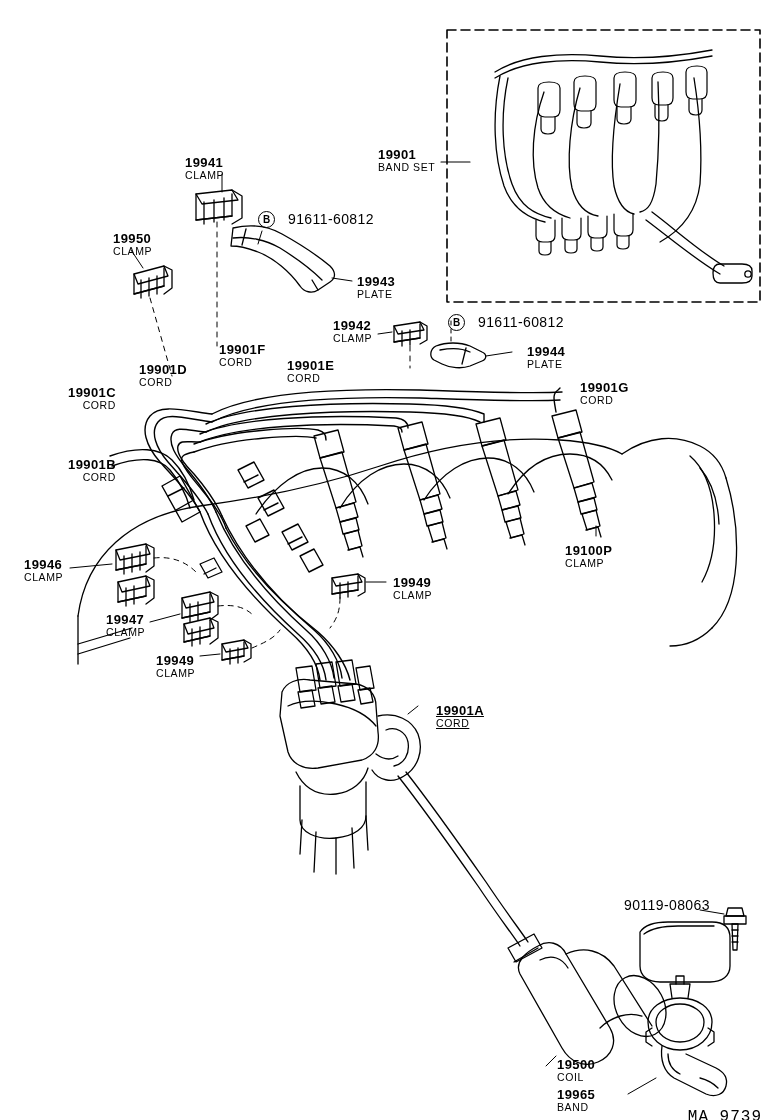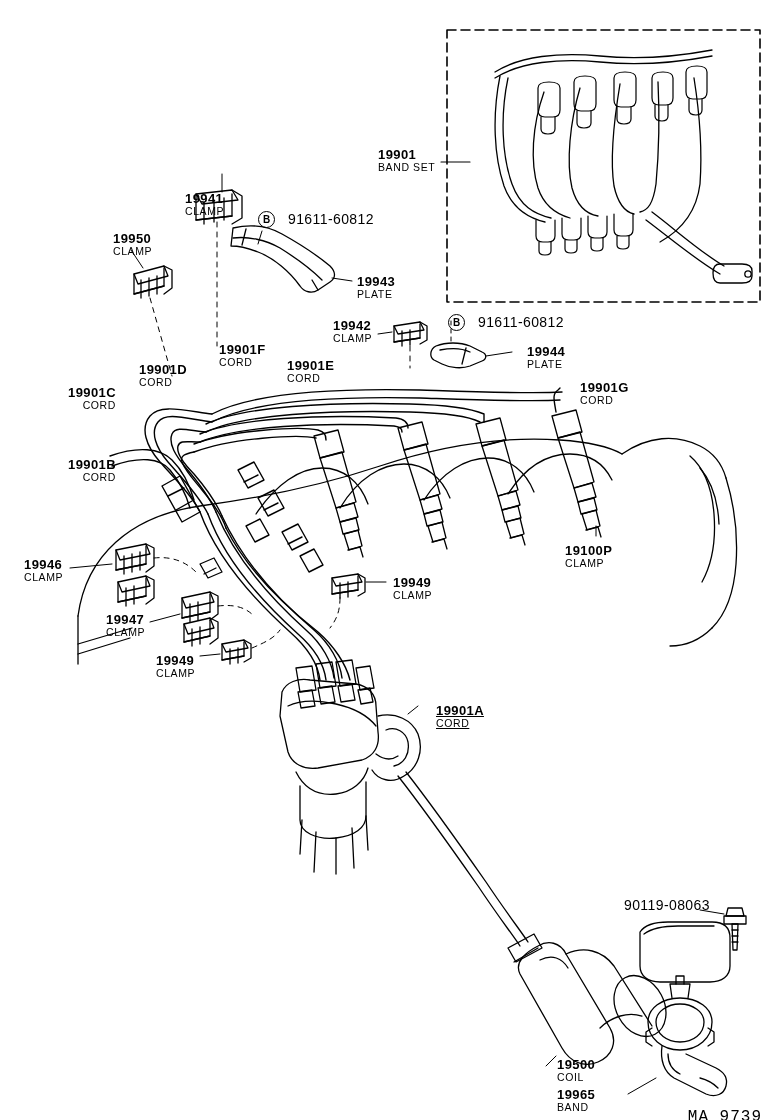--- a/index.html
+++ b/index.html
@@ -362,21 +362,21 @@
     </g>
 
   </g>
 </svg>
 
 <div class="lbl" style="left:378px;top:132px;">
   <span>19901</span>
   <span class="sub">BAND SET</span>
 </div>
 
-<div class="lbl" style="left:185px;top:140px;margin-top:36px;">
+<div class="lbl" style="left:185px;top:140px;">
   <span>19941</span>
   <span class="sub">CLAMP</span>
 </div>
 
 <div class="lbl" style="left:113px;top:216px;">
   <span>19950</span>
   <span class="sub">CLAMP</span>
 </div>
 
 <div class="lbl" style="left:357px;top:259px;">

